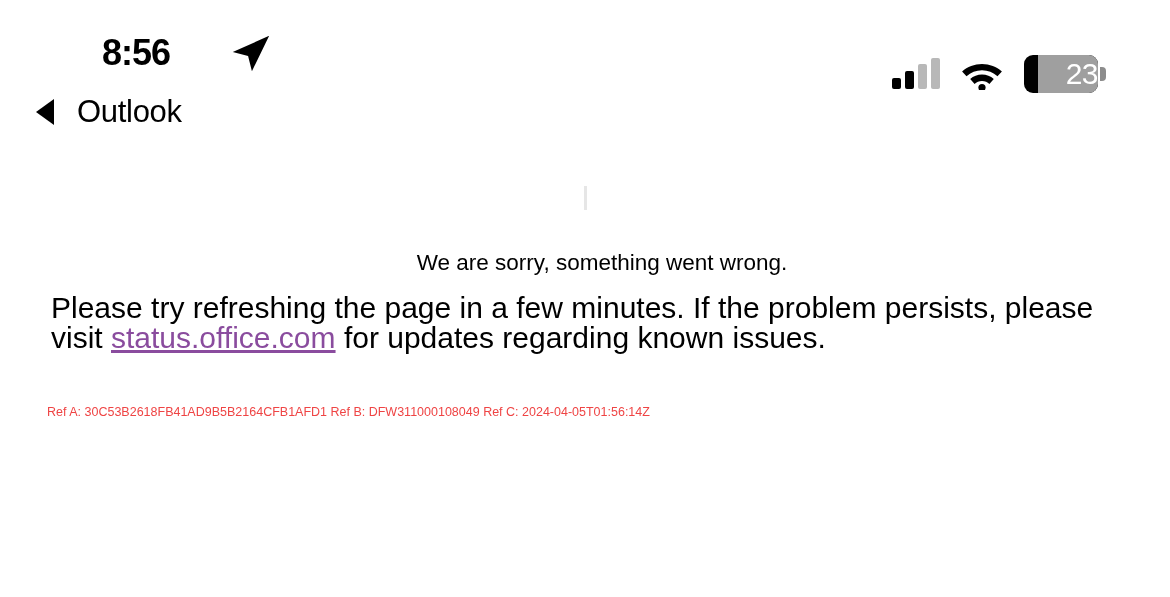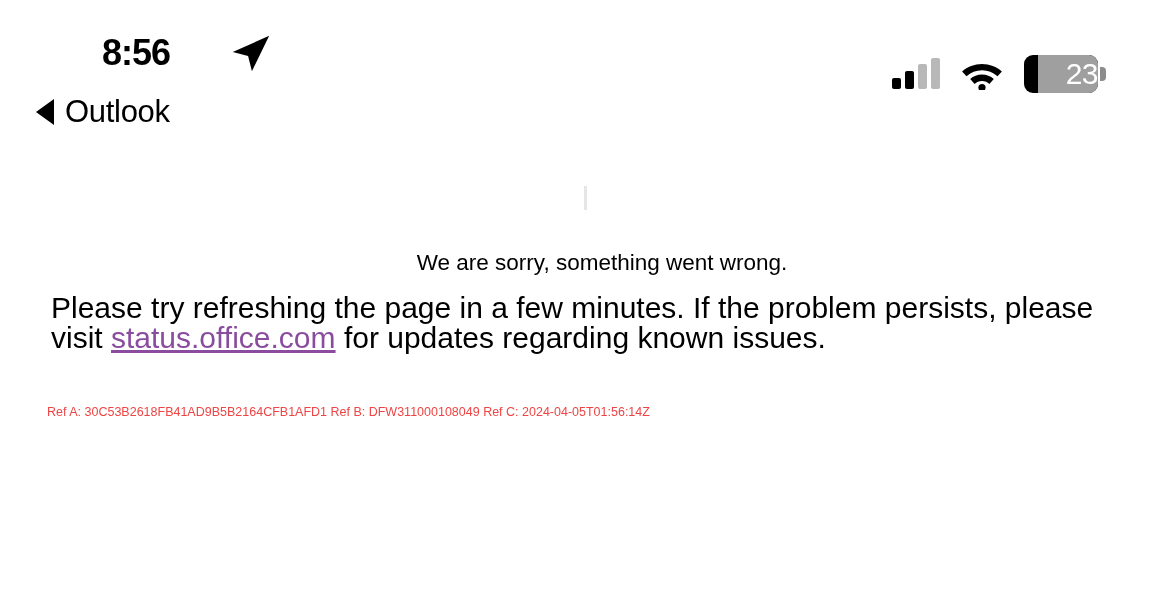--- a/index.html
+++ b/index.html
@@ -111,21 +111,21 @@
     box-sizing: border-box;
   }
 
   
   .back-row {
     position: absolute;
     left: 36px;
     top: 94px;
     display: flex;
     align-items: center;
-    gap: 11px;
+    gap: 23px;
   }
   .back-triangle {
     width: 0;
     height: 0;
     border-top: 13px solid transparent;
     border-bottom: 13px solid transparent;
     border-right: 18px solid #000;
   }
   .back-label {
     font-size: 31px;

